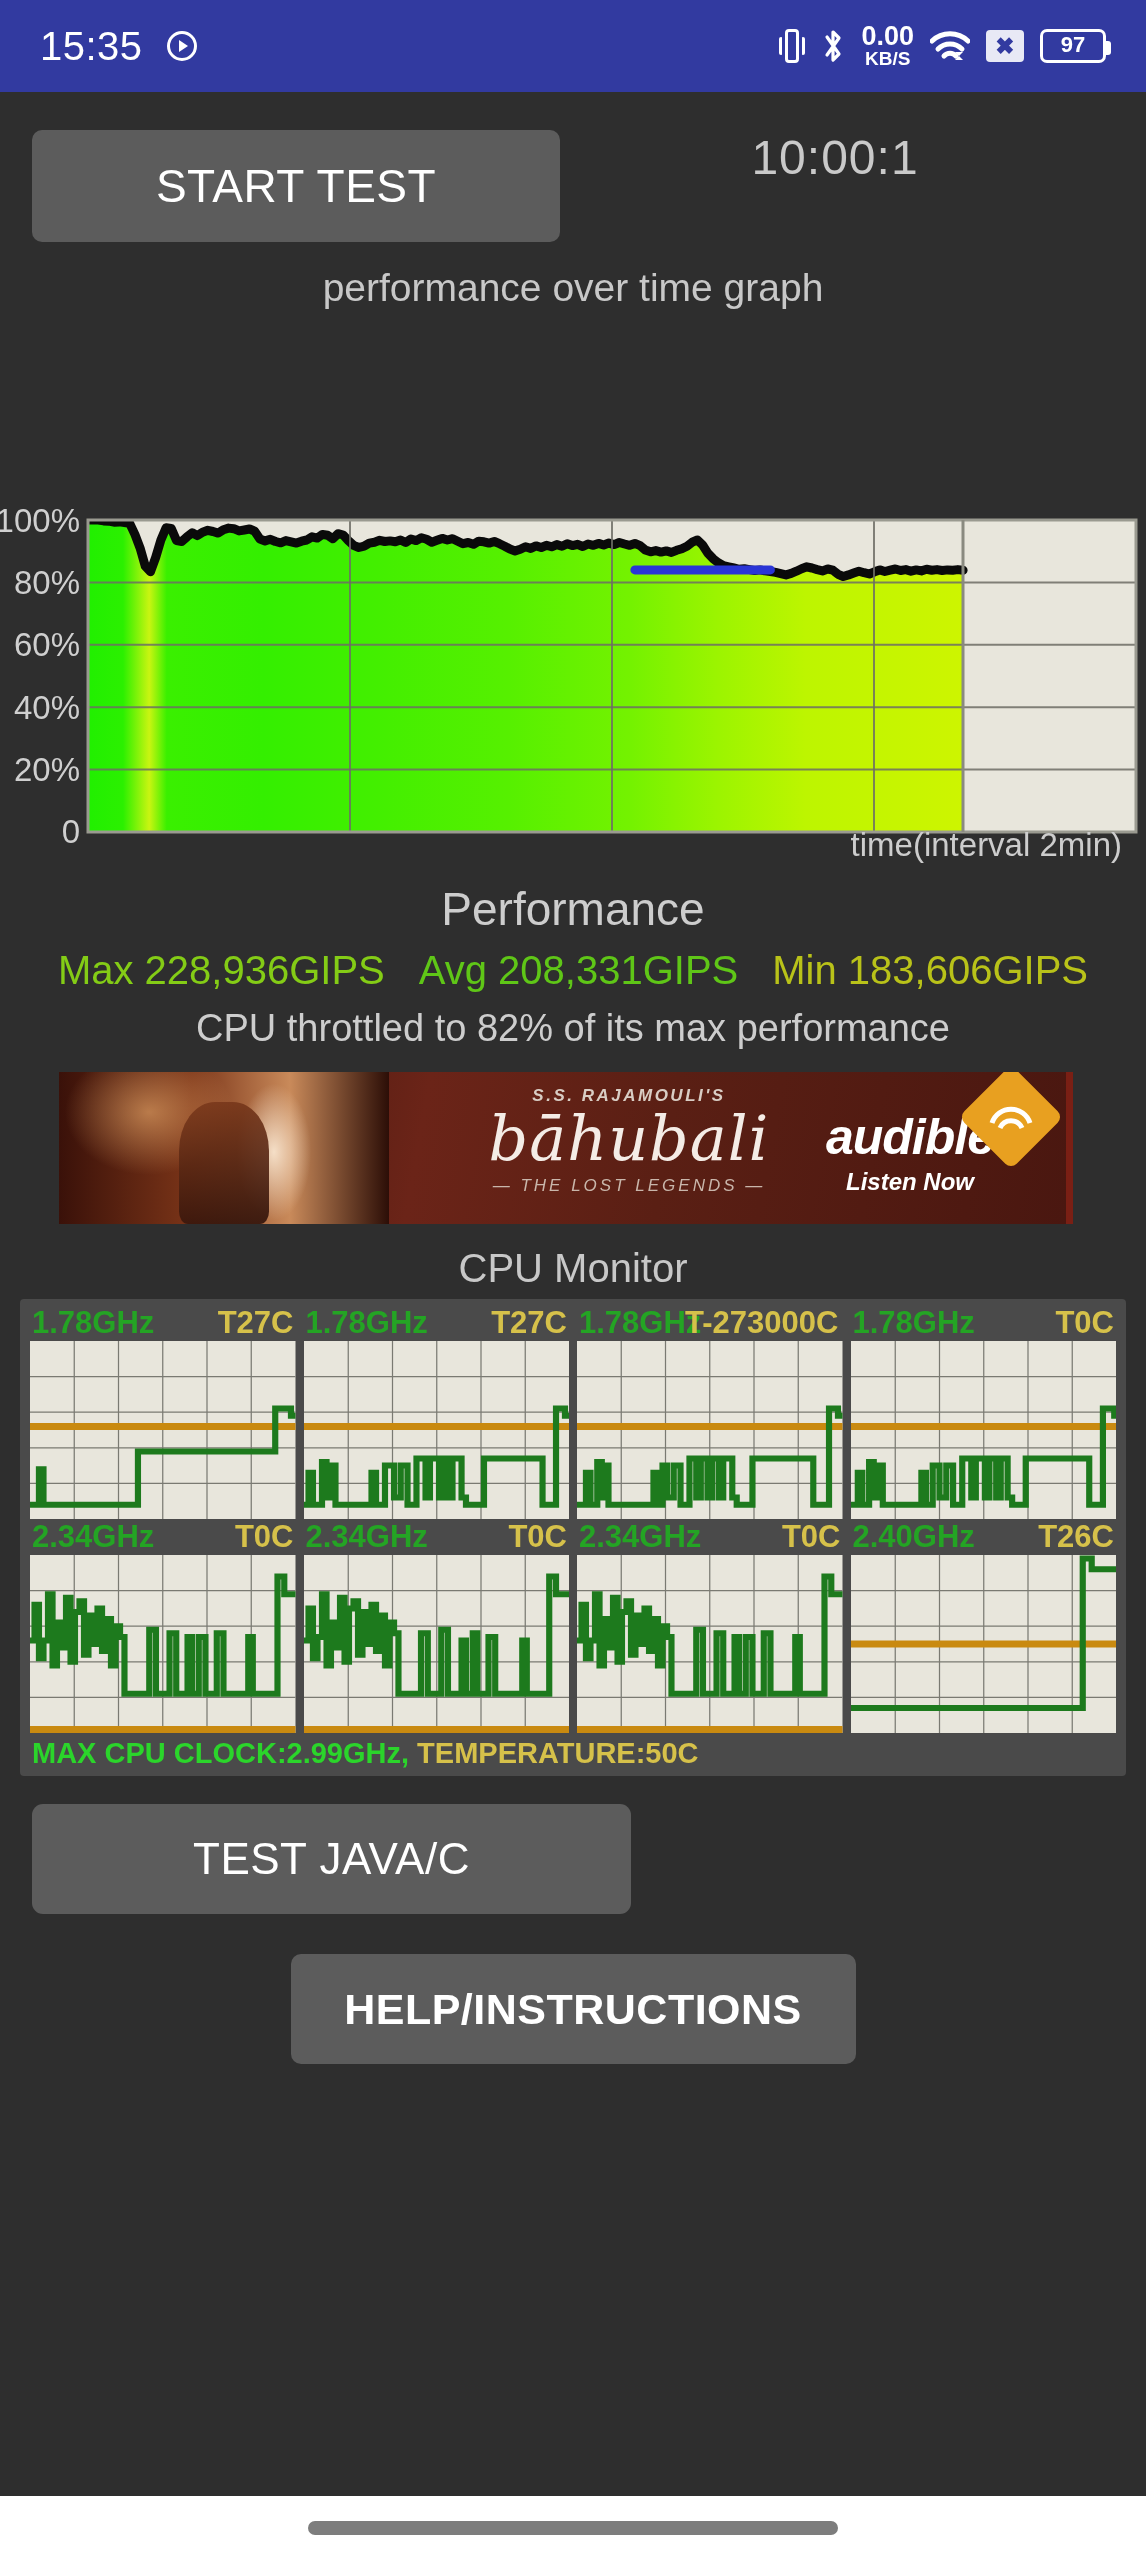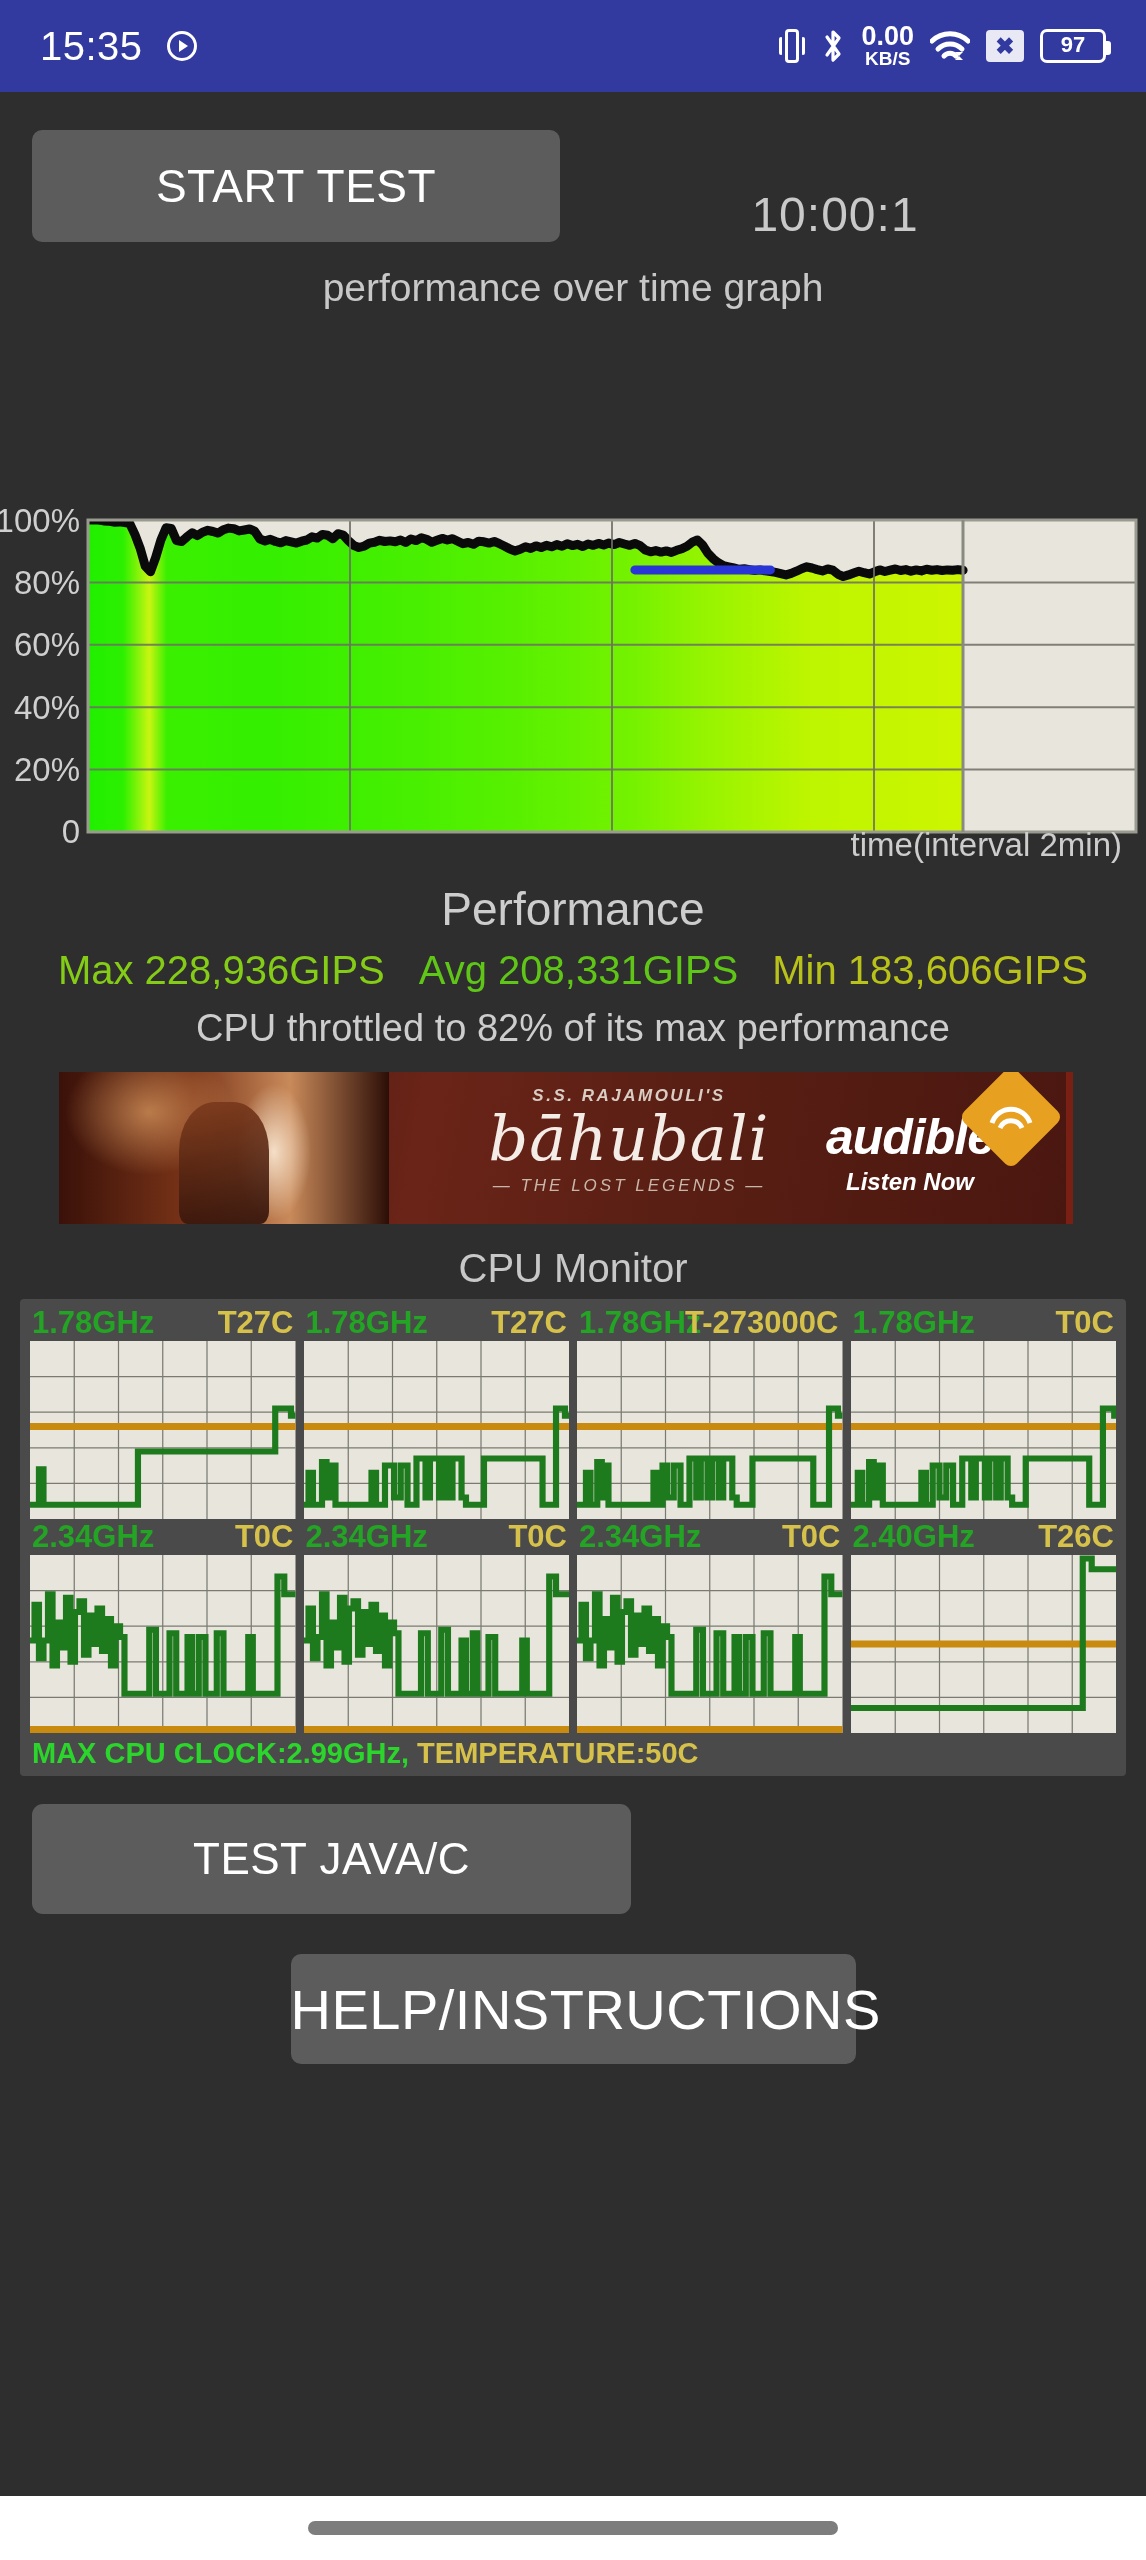--- a/index.html
+++ b/index.html
@@ -47,21 +47,21 @@
   .icon-batt::after { content:""; position:absolute; right:-8px; top:9px;
                width:5px; height:14px; background:#fff; border-radius:0 3px 3px 0; }
 
   
   .app {
     position:absolute; left:0; top:92px; width:1146px; height:2404px;
     background:#2e2e2e;
   }
 
   
-  .toprow { display:flex; align-items:flex-end; padding:38px 36px 0 32px; }
+  .toprow { display:flex; align-items:flex-start; padding:38px 36px 0 32px; }
   .btn {
     background:#5c5c5c; color:#ffffff; border:none; border-radius:10px;
     font-family:"Liberation Sans", sans-serif; font-weight:500;
     letter-spacing:0.5px; text-align:center; cursor:pointer;
   }
   .btn-start { width:528px; height:112px; font-size:46px; }
   .timer { flex:1; text-align:center; color:#c9c9c9; font-size:48px; letter-spacing:1px; }
 
   
   .graph-title { text-align:center; color:#c8c8c8; font-size:39px; margin-top:24px; }
@@ -117,21 +117,21 @@
   .cpu-hdr.overflow .cpu-temp { position:absolute; left:108px; top:0; z-index:3; }
   .cpu-plot { width:100%; height:178px; display:block; }
   .cpu-footer { color:#2bd52b; font-size:29px; font-weight:bold; padding:4px 6px 6px 6px;
         white-space:nowrap; }
   .cpu-footer .temp { color:#d6c14a; }
 
   
   .btnrow { display:flex; justify-content:space-between; padding:28px 32px 0 32px; }
   .btn-half { width:599px; height:110px; font-size:44px;border-radius:11px; }
   .btn-help-row { display:flex; justify-content:center; padding-top:40px; }
-  .btn-help { width:565px; height:110px; font-size:56px; }
+  .btn-help { width:565px; height:110px; font-size:43px;font-weight:bold; }
 
   
   .navbar { position:absolute; left:0; top:2496px; width:1146px; height:64px;
         background:#ffffff; display:flex; align-items:center; justify-content:center; }
   .navpill { width:530px; height:14px; background:#7d7d7d; border-radius:8px; }
 </style>
 </head>
 <body>
 
 <div class="phone">

